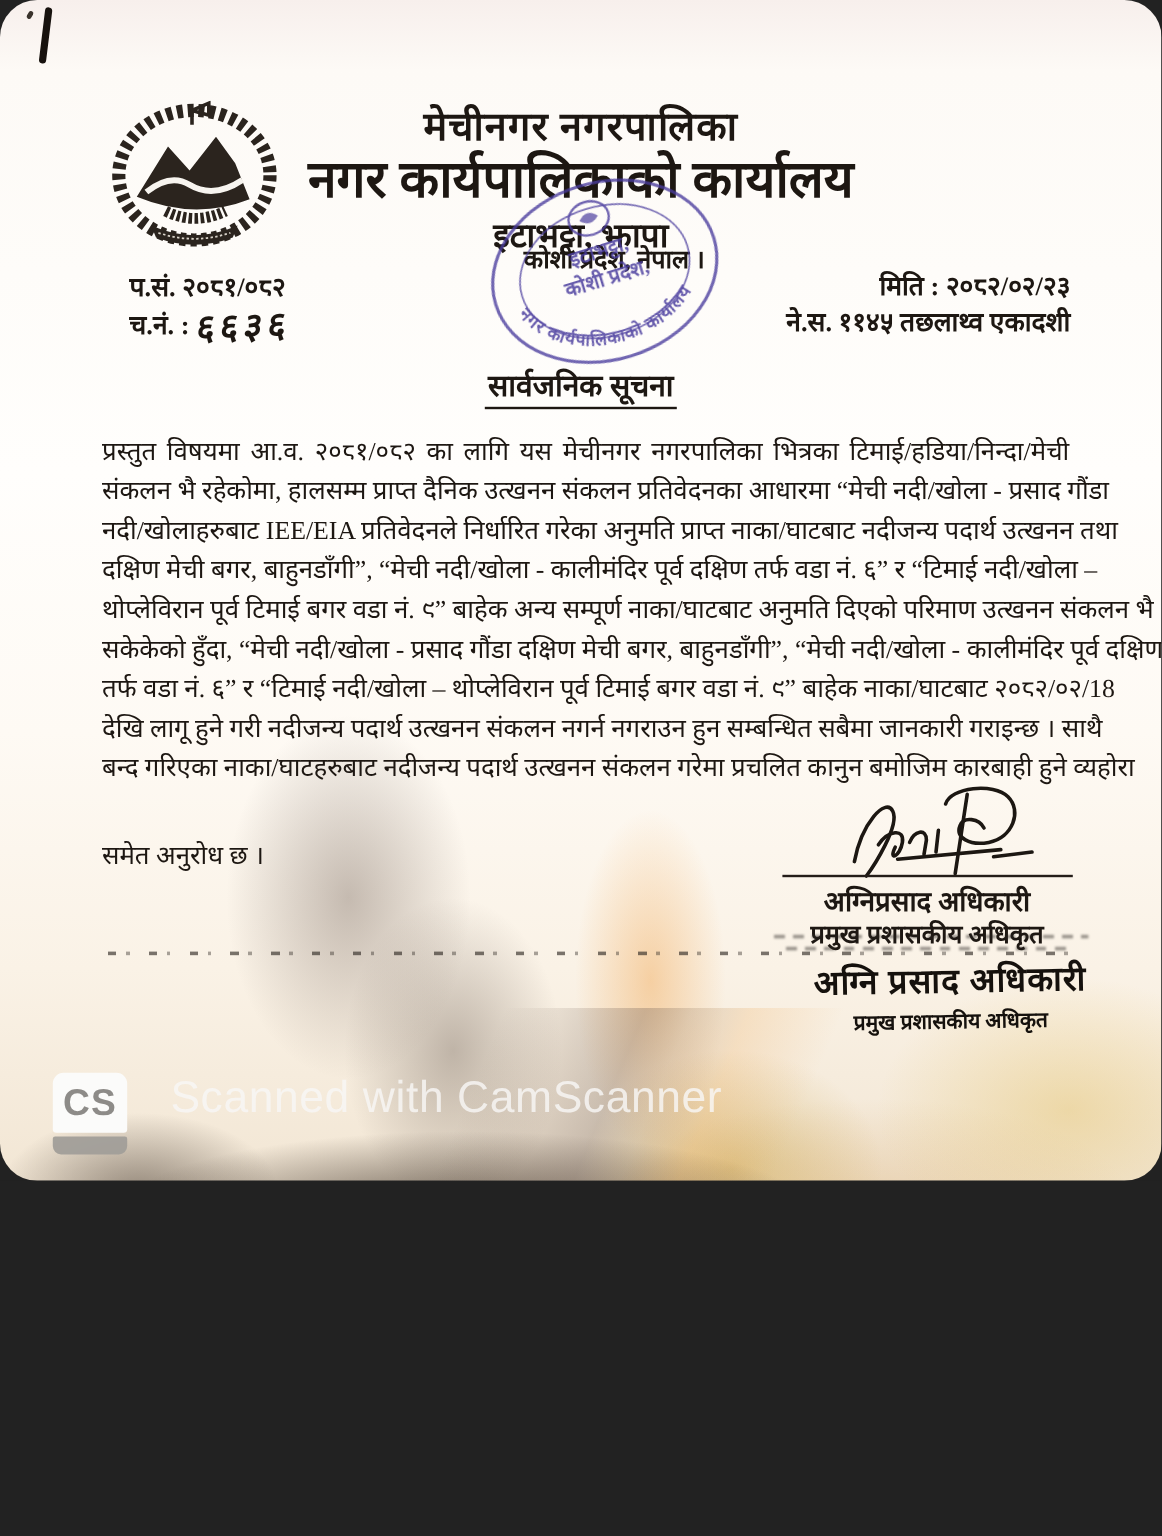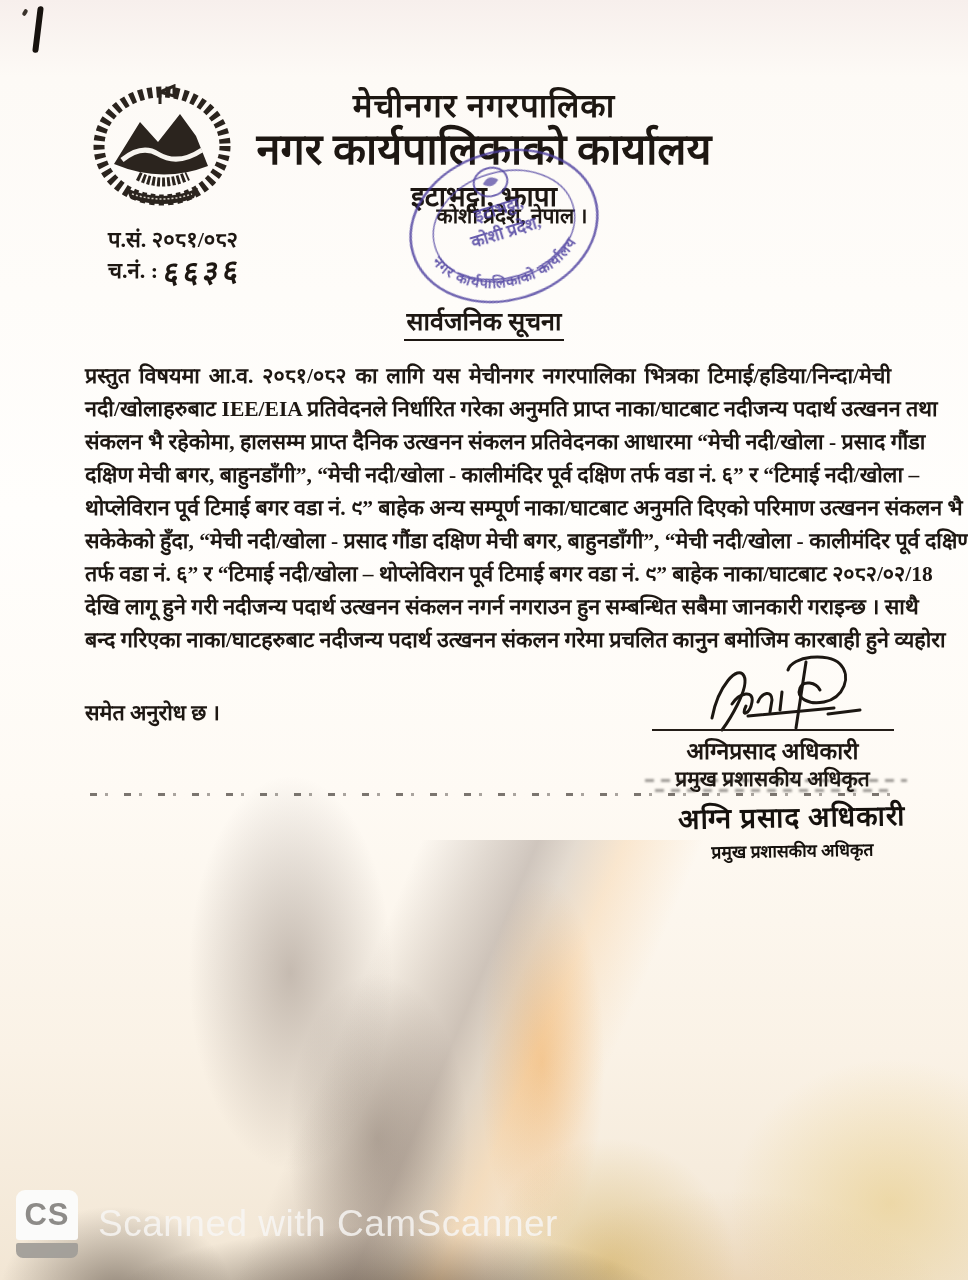--- a/index.html
+++ b/index.html
@@ -1,29 +1,30 @@
 <!DOCTYPE html>
 <html lang="ne"><head>
 <meta charset="utf-8">
 <style>
   html,body{margin:0;padding:0;background:#222;}
   .page{
-    position:relative;width:968px;height:1280px;overflow:hidden;
+    position:relative;width:968px;height:984px;overflow:hidden;
     font-family:"Liberation Serif","DejaVu Serif",serif;
     color:#201a15;
     background:
       radial-gradient(42% 10% at 40% 103%, rgba(58,46,36,0.80), rgba(58,46,36,0) 72%),
       radial-gradient(16% 9% at 12% 101%, rgba(70,58,48,0.55), rgba(70,58,48,0) 75%),
       radial-gradient(15% 22% at 30% 76%, rgba(122,106,96,0.42), rgba(122,106,96,0) 70%),
       radial-gradient(13% 18% at 39% 89%, rgba(108,94,84,0.40), rgba(108,94,84,0) 72%),
       radial-gradient(9% 20% at 56% 83%, rgba(238,152,54,0.38), rgba(238,152,54,0) 72%),
       radial-gradient(18% 14% at 63% 99%, rgba(196,152,44,0.42), rgba(196,152,44,0) 72%),
       radial-gradient(22% 15% at 92% 94%, rgba(224,186,84,0.38), rgba(224,186,84,0) 75%),
       radial-gradient(30% 12% at 75% 102%, rgba(210,160,90,0.30), rgba(210,160,90,0) 75%),
       linear-gradient(180deg,#f7efec 0%,#fdfaf6 6%,#fffefc 40%,#fefaf4 62%,#faf2e6 82%,#f2e6d4 100%);
+    border-radius: 31px;
   }
   .crease{
     position:absolute;left:90px;top:840px;width:780px;height:460px;pointer-events:none;
     background:linear-gradient(113deg,
       transparent 34%, rgba(128,110,98,0.22) 41%, rgba(118,100,90,0.34) 46%,
       rgba(140,116,92,0.22) 50%, rgba(235,160,70,0.20) 55%, transparent 63%);
   }
   .ink{color:#1d1712;}
   
   .pen-stroke{position:absolute;left:35px;top:6px;width:6px;height:47px;background:#17120e;border-radius:3px;transform:rotate(7deg);}
@@ -37,39 +38,39 @@
   
   .round-stamp{position:absolute;left:404px;top:146px;width:200px;height:160px;transform:rotate(-17deg);opacity:.92;filter:blur(.3px);}
   
   .ref-block{position:absolute;left:88px;top:224px;font-size:22px;font-weight:700;line-height:31px;margin-left:20px;}
   .hand-num{display:inline-block;font-size:30px;font-weight:700;letter-spacing:4px;transform:skewX(-10deg) rotate(-2deg);vertical-align:-4px;}
   .date-block{position:absolute;right:76px;top:224px;text-align:right;font-size:22px;font-weight:700;line-height:30px;}
   
   .subject-wrap{position:absolute;left:0;top:303px;width:100%;text-align:center;}
   .subject{display:inline-block;font-size:25px;font-weight:700;border-bottom:2.5px solid #1d1712;padding:0 3px 2px;}
   
-  .body-text{position:absolute;left:85px;top:360px;width:806px;font-size:21.5px;font-weight:700;}
+  .body-text{position:absolute;left:85px;top:360px;width:806px;font-size:21.5px;font-weight:400;}
   .bline{height:33px;line-height:33px;text-align:justify;text-align-last:justify;white-space:nowrap;}
   .bline:last-child{text-align-last:left;margin-top:40px;}
   
   .sig-svg{position:absolute;left:688px;top:652px;width:180px;height:84px;}
   .sig-rule{position:absolute;left:652px;top:729px;width:242px;border-top:2px solid #241d18;}
   .sig-name{position:absolute;left:640px;top:734px;width:265px;text-align:center;font-size:23px;font-weight:700;}
   .sig-title{position:absolute;left:640px;top:764px;width:265px;text-align:center;font-size:21px;font-weight:700;}
   
   .dash-line{position:absolute;left:90px;top:793px;width:815px;height:3px;opacity:.75;filter:blur(.4px);
     background:repeating-linear-gradient(90deg,rgba(48,42,36,.85) 0 7px,transparent 7px 15px,rgba(48,42,36,.55) 15px 18px,transparent 18px 34px);}
   .stamp-smudge{position:absolute;left:645px;top:779px;width:262px;height:3px;opacity:.5;filter:blur(1px);
     background:repeating-linear-gradient(90deg,rgba(40,36,32,.9) 0 9px,transparent 9px 16px);}
   
   .black-stamp{position:absolute;left:642px;top:797px;width:300px;text-align:center;transform:rotate(-1deg);color:#15110d;}
   .black-stamp .n{font-size:28px;font-weight:700;letter-spacing:1px;}
   .black-stamp .t{font-size:17.5px;font-weight:700;margin-top:3px;}
   
-  .footer{position:absolute;left:16px;bottom:22px;display:flex;align-items:center;gap:20px;font-family:"Liberation Sans","DejaVu Sans",sans-serif;}
+  .footer{position:absolute;left:44px;bottom:22px;display:flex;align-items:flex-start;gap:36px;font-family:"Liberation Sans","DejaVu Sans",sans-serif;}
   .cs-badge{width:62px;}
   .cs-top{height:50px;background:#fbfbfa;border-radius:9px 9px 3px 3px;display:flex;align-items:center;justify-content:center;
     font-size:31px;font-weight:700;color:#8d8b88;letter-spacing:1px;}
   .cs-tab{height:15px;background:#a19e99;border-radius:2px 2px 7px 7px;margin-top:3px;opacity:.95;}
   .footer-text{font-size:37px;color:rgba(248,247,245,.82);letter-spacing:.5px;}
 </style>
 </head>
 <body>
 
 <div class="page">
@@ -108,32 +109,36 @@
   </svg>
 
   <div class="ref-block ink">
     <div>प.सं. २०८१/०८२</div>
     <div>
       <span>च.नं. :</span>
       <span class="hand-num">६६३६</span>
     </div>
   </div>
 
+  <div class="date-block ink">
+    <div>मिति : २०८२/०२/२३</div>
+    <div>ने.स. ११४५ तछलाथ्व एकादशी</div>
+  </div>
 
   <div class="subject-wrap">
     <span class="subject ink">सार्वजनिक सूचना</span>
   </div>
 
   <div class="body-text ink">
 
       <div class="bline">प्रस्तुत विषयमा आ.व. २०८१/०८२ का लागि यस मेचीनगर नगरपालिका भित्रका टिमाई/हडिया/निन्दा/मेची</div>
 
+      <div class="bline">संकलन भै रहेकोमा, हालसम्म प्राप्त दैनिक उत्खनन संकलन प्रतिवेदनका आधारमा “मेची नदी/खोला - प्रसाद गौंडा</div>
+
       <div class="bline">नदी/खोलाहरुबाट IEE/EIA प्रतिवेदनले निर्धारित गरेका अनुमति प्राप्त नाका/घाटबाट नदीजन्य पदार्थ उत्खनन तथा</div>
-
-      <div class="bline">संकलन भै रहेकोमा, हालसम्म प्राप्त दैनिक उत्खनन संकलन प्रतिवेदनका आधारमा “मेची नदी/खोला - प्रसाद गौंडा</div>
 
       <div class="bline">दक्षिण मेची बगर, बाहुनडाँगी”, “मेची नदी/खोला - कालीमंदिर पूर्व दक्षिण तर्फ वडा नं. ६” र “टिमाई नदी/खोला –</div>
 
       <div class="bline">थोप्लेविरान पूर्व टिमाई बगर वडा नं. ९” बाहेक अन्य सम्पूर्ण नाका/घाटबाट अनुमति दिएको परिमाण उत्खनन संकलन भै</div>
 
       <div class="bline">सकेकेको हुँदा, “मेची नदी/खोला - प्रसाद गौंडा दक्षिण मेची बगर, बाहुनडाँगी”, “मेची नदी/खोला - कालीमंदिर पूर्व दक्षिण</div>
 
       <div class="bline">तर्फ वडा नं. ६” र “टिमाई नदी/खोला – थोप्लेविरान पूर्व टिमाई बगर वडा नं. ९” बाहेक नाका/घाटबाट २०८२/०२/18</div>
 
       <div class="bline">देखि लागू हुने गरी नदीजन्य पदार्थ उत्खनन संकलन नगर्न नगराउन हुन सम्बन्धित सबैमा जानकारी गराइन्छ । साथै</div>

